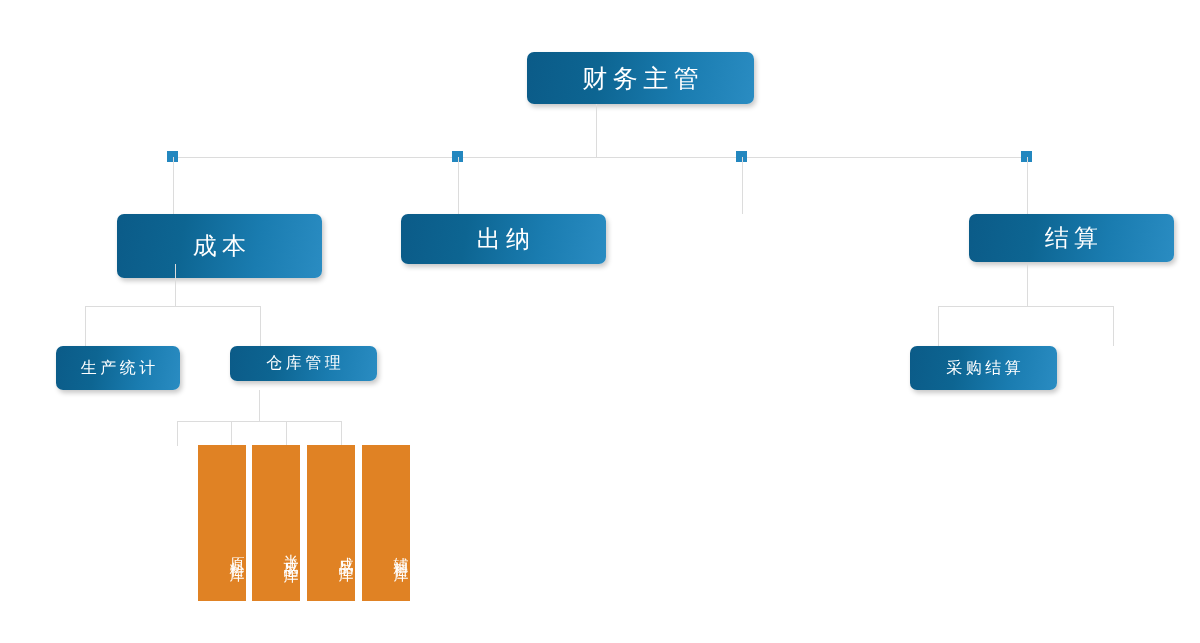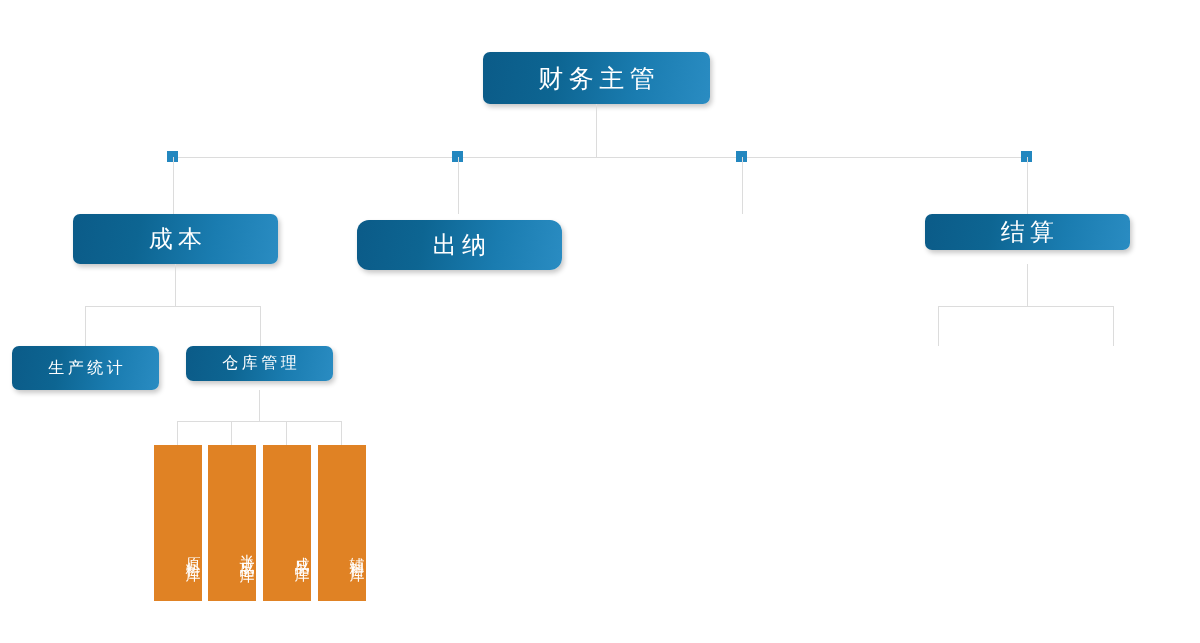--- a/index.html
+++ b/index.html
@@ -38,20 +38,21 @@
     position: absolute;
     box-sizing: border-box;
     display: flex;
     align-items: center;
     justify-content: center;
     color: #ffffff;
     text-align: center;
     letter-spacing: 0.22em;
     text-indent: 0.22em;
     white-space: pre;
+    margin-left: 44px;
   }
 
   .node-blue {
     background: linear-gradient(100deg, #0b5b88 0%, #0d6592 32%, #1a7cb0 68%, #2a8cc2 100%);
     border-radius: 7px;
     box-shadow: 2px 3px 5px rgba(0,0,0,0.22);
   }
 
   .node-root {
     font-size: 25px;
@@ -93,51 +94,54 @@
   <div class="conn-marker" style="left:167px; top:151px;"></div>
   <div class="conn-marker" style="left:452px; top:151px;"></div>
   <div class="conn-marker" style="left:736px; top:151px;"></div>
   <div class="conn-marker" style="left:1021px; top:151px;"></div>
 
   <div class="conn conn-v" style="left:173px; top:157px; height:57px;"></div>
   <div class="conn conn-v" style="left:458px; top:157px; height:57px;"></div>
   <div class="conn conn-v" style="left:742px; top:157px; height:57px;"></div>
   <div class="conn conn-v" style="left:1027px; top:157px; height:57px;"></div>
 
-  <div class="node node-blue node-l2" style="left:73px; top:214px; width:205px; height:50px;">
+  <div class="node node-blue node-l2" style="left:73px; top:214px; width:205px; height:64px;">
     <span>成本</span>
   </div>
 
-  <div class="node node-blue node-l2" style="left:357px; top:220px; width:205px; height:50px;border-radius:12px;">
+  <div class="node node-blue node-l2" style="left:357px; top:214px; width:205px; height:50px;">
     <span>出纳</span>
   </div>
 
 
-  <div class="node node-blue node-l2" style="left:925px; top:214px; width:205px; height:36px;font-family:Liberation Mono, monospace;">
+  <div class="node node-blue node-l2" style="left:925px; top:214px; width:205px; height:48px;font-family:Liberation Mono, monospace;">
     <span>结算</span>
   </div>
 
   <div class="conn conn-v" style="left:175px; top:264px; height:42px;"></div>
   <div class="conn conn-h" style="left:85px; top:306px; width:175px;"></div>
   <div class="conn conn-v" style="left:85px; top:306px; height:40px;"></div>
   <div class="conn conn-v" style="left:260px; top:306px; height:40px;"></div>
 
   <div class="conn conn-v" style="left:1027px; top:264px; height:42px;"></div>
   <div class="conn conn-h" style="left:938px; top:306px; width:176px;"></div>
   <div class="conn conn-v" style="left:938px; top:306px; height:40px;"></div>
   <div class="conn conn-v" style="left:1113px; top:306px; height:40px;"></div>
 
-  <div class="node node-blue node-l3" style="left:12px; top:346px; width:147px; height:44px;">
+  <div class="node node-blue node-l3" style="left:12px; top:346px; width:124px; height:44px;">
     <span>生产统计</span>
   </div>
 
   <div class="node node-blue node-l3" style="left:186px; top:346px; width:147px; height:35px;">
     <span>仓库管理</span>
   </div>
 
+  <div class="node node-blue node-l3" style="left:866px; top:346px; width:147px; height:44px;">
+    <span>采购结算</span>
+  </div>
 
 
   <div class="conn conn-v" style="left:259px; top:390px; height:31px;"></div>
   <div class="conn conn-h" style="left:177px; top:421px; width:164px;"></div>
   <div class="conn conn-v" style="left:177px; top:421px; height:25px;"></div>
   <div class="conn conn-v" style="left:231px; top:421px; height:25px;"></div>
   <div class="conn conn-v" style="left:286px; top:421px; height:25px;"></div>
   <div class="conn conn-v" style="left:341px; top:421px; height:25px;"></div>
 
   <div class="node node-orange" style="left:154px; top:445px; width:48px; height:156px;">

